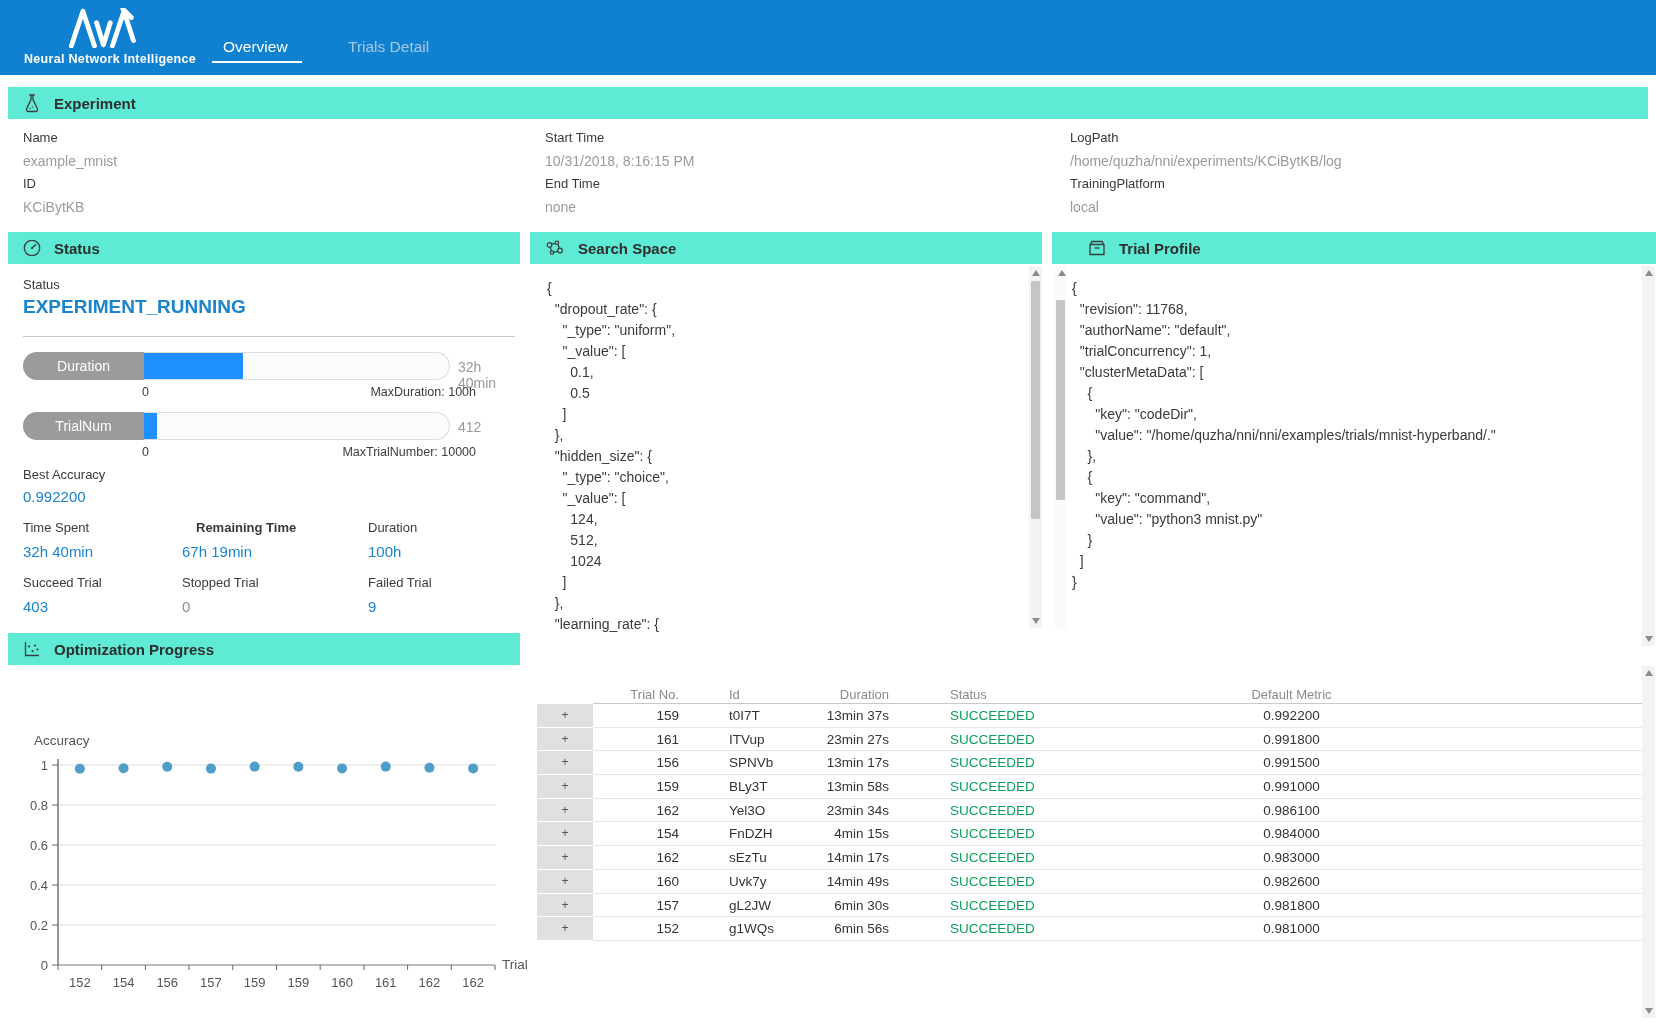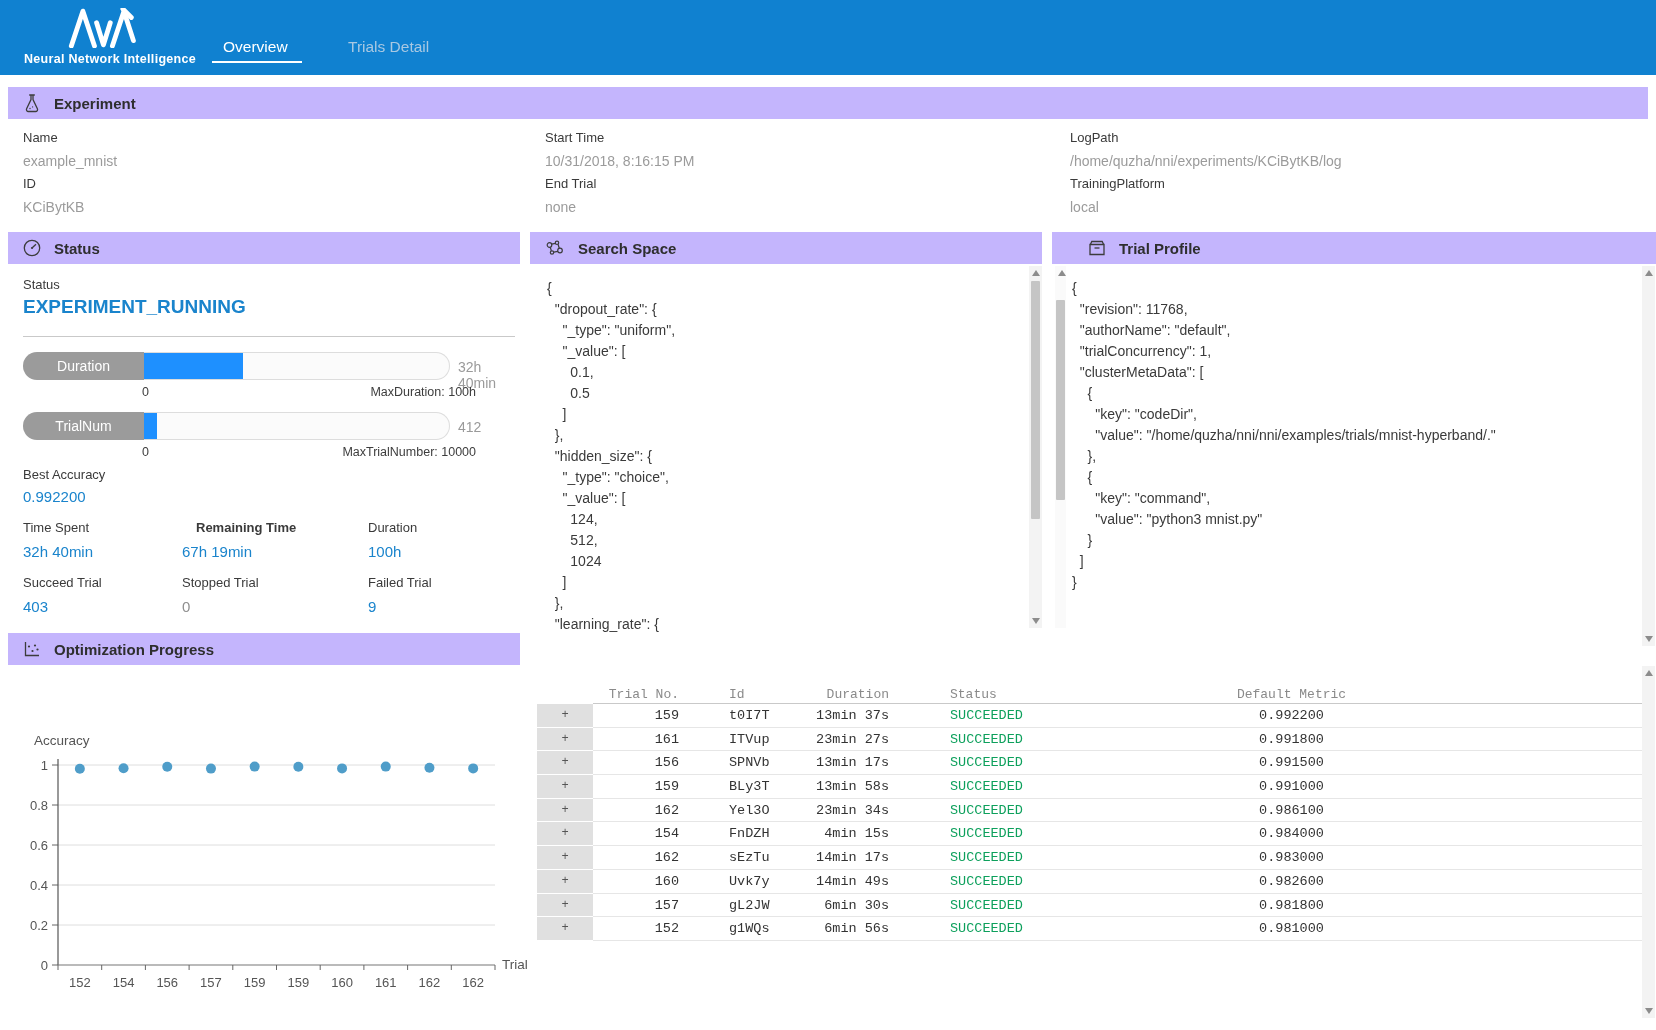--- a/index.html
+++ b/index.html
@@ -9,21 +9,21 @@
   
   .topbar{position:absolute;left:0;top:0;width:1656px;height:75px;background:#1081d0;}
   .logo-svg{position:absolute;left:66px;top:8px;}
   .brand{position:absolute;left:24px;top:52px;color:#fff;font-size:12.5px;font-weight:bold;letter-spacing:.3px;}
   .tab{position:absolute;top:38px;font-size:15.5px;cursor:pointer;}
   .tab-active{left:223px;color:#ffffff;}
   .tab-underline{position:absolute;left:212px;top:61px;width:90px;height:2px;background:#fff;}
   .tab-inactive{left:348px;color:#a8c8e2;}
 
   
-  .sec{position:absolute;height:32px;background:#c4b5fd;display:flex;align-items:center;
+  .sec{position:absolute;height:32px;background:#5eead4;display:flex;align-items:center;
        padding-left:14px;box-sizing:border-box;}
   .sec-title{font-size:15px;font-weight:bold;color:#2e2e2e;margin-left:12px;}
   .sec svg{flex:0 0 auto;}
 
   
   .exp-col{position:absolute;top:130px;width:480px;}
   .exp-label{font-size:13px;color:#3a3a3a;height:23px;}
   .exp-value{font-size:14px;color:#9b9b9b;height:23px;}
 
   
@@ -58,21 +58,21 @@
   .vthumb{position:absolute;left:2px;width:9px;background:#c5c5c5;border-radius:1px;}
   .arr{position:absolute;left:2.5px;width:0;height:0;border-left:4px solid transparent;border-right:4px solid transparent;}
   .arr-up{border-bottom:6px solid #8c8c8c;top:4px;}
   .arr-dn{border-top:6px solid #8c8c8c;bottom:4px;}
 
   
   #opt-chart{position:absolute;left:0;top:664px;}
 
   
   .top10-table{position:absolute;left:537px;top:664px;width:1105px;}
-  .t-row{display:grid;grid-template-columns:56px 100px 115px 85px 200px 397px 1fr;font-family:Liberation Mono, monospace;}
+  .t-row{display:grid;grid-template-columns:56px 100px 115px 85px 200px 397px 1fr;}
   .t-cell{height:23.7px;line-height:23.7px;font-size:13.5px;color:#333;
           border-bottom:1px solid #e6e6e6;box-sizing:border-box;overflow:hidden;}
   .t-head .t-cell{height:40px;line-height:62px;font-size:13px;color:#8a8a8a;border-bottom:1px solid #c9c9c9;}
   .c0{text-align:center;}
   .t-head .c0{border-bottom:none;}
   .c0.expand{background:#e0e0e0;border-bottom:1px solid #fff;color:#555;font-size:12px;cursor:pointer;}
   .c1{text-align:right;padding-right:14px;}
   .c2{text-align:left;padding-left:36px;}
   .c3{text-align:right;padding-right:4px;}
   .c4{text-align:left;padding-left:57px;}
@@ -112,21 +112,21 @@
   <div id="exp-info">
       <div class="exp-col" style="left: 23px;">
         <div class="exp-label">Name</div>
         <div class="exp-value">example_mnist</div>
         <div class="exp-label">ID</div>
         <div class="exp-value">KCiBytKB</div>
       </div>
       <div class="exp-col" style="left: 545px;">
         <div class="exp-label">Start Time</div>
         <div class="exp-value">10/31/2018, 8:16:15 PM</div>
-        <div class="exp-label">End Trial</div>
+        <div class="exp-label">End Time</div>
         <div class="exp-value">none</div>
       </div>
       <div class="exp-col" style="left: 1070px;">
         <div class="exp-label">LogPath</div>
         <div class="exp-value">/home/quzha/nni/experiments/KCiBytKB/log</div>
         <div class="exp-label">TrainingPlatform</div>
         <div class="exp-value">local</div>
       </div>
     </div>
 

